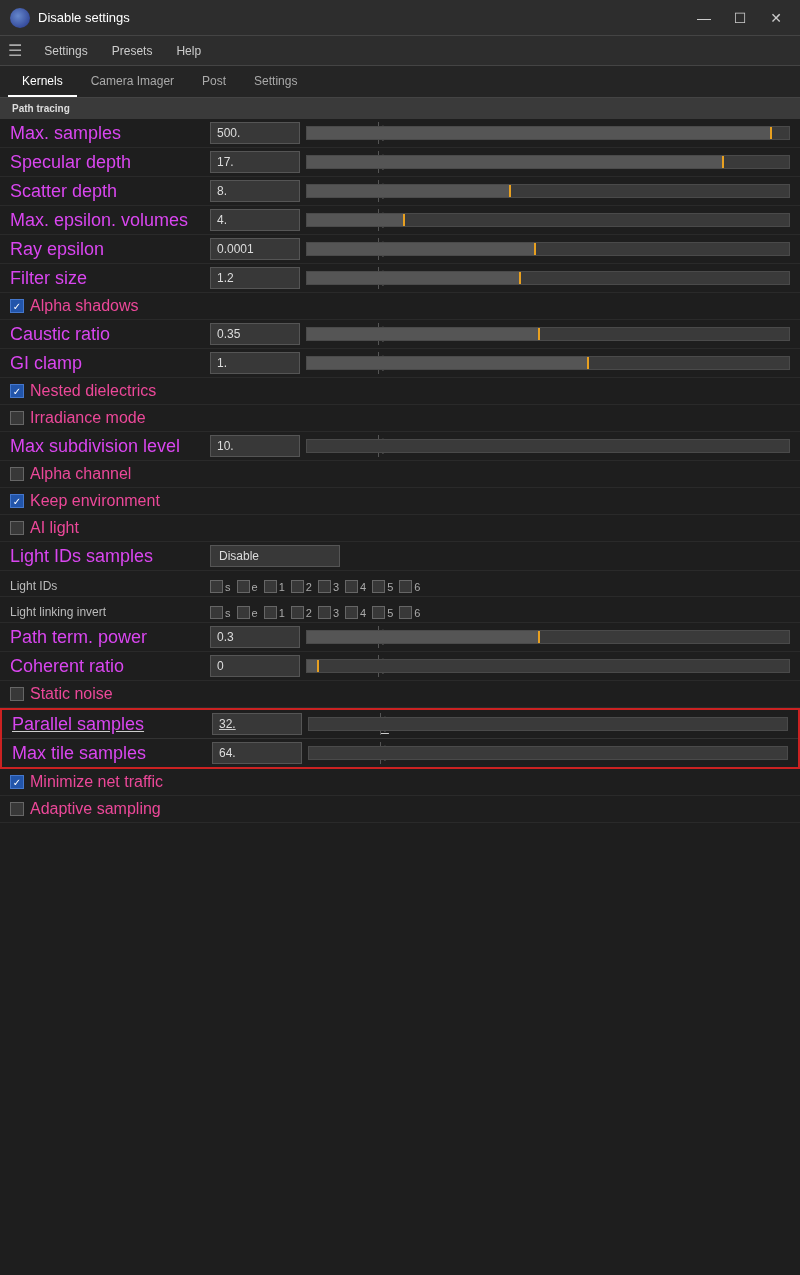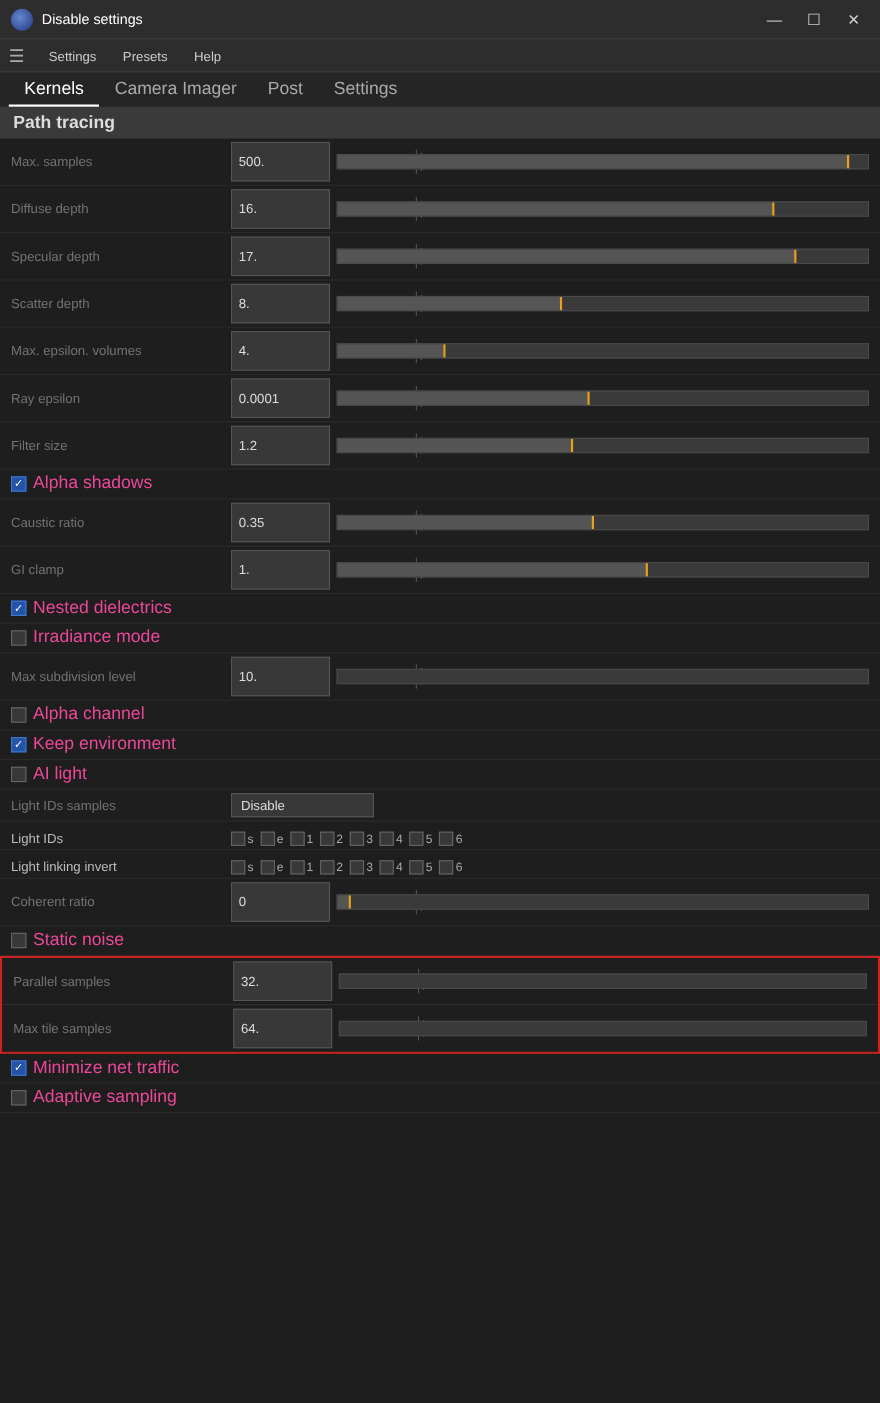--- a/index.html
+++ b/index.html
@@ -77,71 +77,71 @@
       align-items: stretch;
       border-bottom: 1px solid #444;
       padding: 0 8px;
       height: 32px;
     }
     .tab {
       padding: 6px 14px;
       color: #aaaaaa;
       cursor: pointer;
       border-bottom: 2px solid transparent;
-      font-size: 16px;
+      font-size: 12px;
       display: flex; align-items: center;
     }
     .tab.active {
       color: #ffffff;
       border-bottom: 2px solid #ffffff;
     }
 
     
     .main-content {
       padding: 0;
       background: #1e1e1e;
     }
 
     
     .section-header {
       background: #3a3a3a;
       padding: 5px 12px;
-      font-size: 16px;
+      font-size: 10px;
       color: #dddddd;
       font-weight: 600;
     }
 
     
     .row {
       display: flex;
       align-items: center;
       padding: 3px 10px;
       min-height: 26px;
       border-bottom: 1px solid #2a2a2a;
     }
     .row-label {
       width: 200px;
-      color: #737373;
-      font-size: 12px;
+      color: #d946ef;
+      font-size: 18px;
       flex-shrink: 0;
     }
     .row-control {
       display: flex;
       align-items: center;
       flex: 1;
       gap: 6px;
     }
 
     
     .spinner {
       display: flex;
       align-items: center;
       background: #383838;
       border: 1px solid #555;
-      height: 36px;
+      height: 22px;
       width: 90px;
       flex-shrink: 0;
     }
     .spinner-value {
       flex: 1;
       background: transparent;
       border: none;
       color: #dddddd;
       font-size: 12px;
       padding: 0 6px;
@@ -322,36 +322,20 @@
           <div class="spinner-down">▼</div>
         </div>
       </div>
       <div class="slider-track">
         <div class="slider-fill" style="width:96%"></div>
         <div class="slider-marker" style="left:96%"></div>
       </div>
     </div>
   </div>
 
-  <div class="row">
-    <span class="row-label">Diffuse depth</span>
-    <div class="row-control">
-      <div class="spinner">
-        <input class="spinner-value" value="16." style="">
-        <div class="spinner-arrows">
-          <div class="spinner-up">▲</div>
-          <div class="spinner-down">▼</div>
-        </div>
-      </div>
-      <div class="slider-track">
-        <div class="slider-fill" style="width:82%"></div>
-        <div class="slider-marker" style="left:82%"></div>
-      </div>
-    </div>
-  </div>
 
   <div class="row">
     <span class="row-label">Specular depth</span>
     <div class="row-control">
       <div class="spinner">
         <input class="spinner-value" value="17." style="">
         <div class="spinner-arrows">
           <div class="spinner-up">▲</div>
           <div class="spinner-down">▼</div>
         </div>
@@ -587,20 +571,36 @@
         <div class="mini-checkbox"></div>
         <span class="mini-label">5</span>
       </div>
       <div class="light-id-item">
         <div class="mini-checkbox"></div>
         <span class="mini-label">6</span>
       </div>
     </div>
   </div>
 
+  <div class="row">
+    <span class="row-label">Path term. power</span>
+    <div class="row-control">
+      <div class="spinner">
+        <input class="spinner-value" value="0.3" style="">
+        <div class="spinner-arrows">
+          <div class="spinner-up">▲</div>
+          <div class="spinner-down">▼</div>
+        </div>
+      </div>
+      <div class="slider-track">
+        <div class="slider-fill" style="width:48%"></div>
+        <div class="slider-marker" style="left:48%"></div>
+      </div>
+    </div>
+  </div>
 
   <div class="row">
     <span class="row-label">Coherent ratio</span>
     <div class="row-control">
       <div class="spinner">
         <input class="spinner-value" value="0" style="">
         <div class="spinner-arrows">
           <div class="spinner-up">▲</div>
           <div class="spinner-down">▼</div>
         </div>
@@ -612,21 +612,21 @@
     </div>
   </div>
 
   <div class="checkbox-row">
     <div class="checkbox"></div>
     <span class="checkbox-label">Static noise</span>
   </div>
 
   <div class="highlighted-section">
 
-    <div class="row-highlighted" style="border-bottom:1px solid #333;">
+    <div class="row-highlighted" style="border-bottom:1px solid #333;text-decoration:underline;">
       <span class="row-label">Parallel samples</span>
       <div class="row-control">
         <div class="spinner">
           <input class="spinner-value" value="32." style="">
           <div class="spinner-arrows">
             <div class="spinner-up">▲</div>
             <div class="spinner-down">▼</div>
           </div>
         </div>
         <div class="slider-track">

